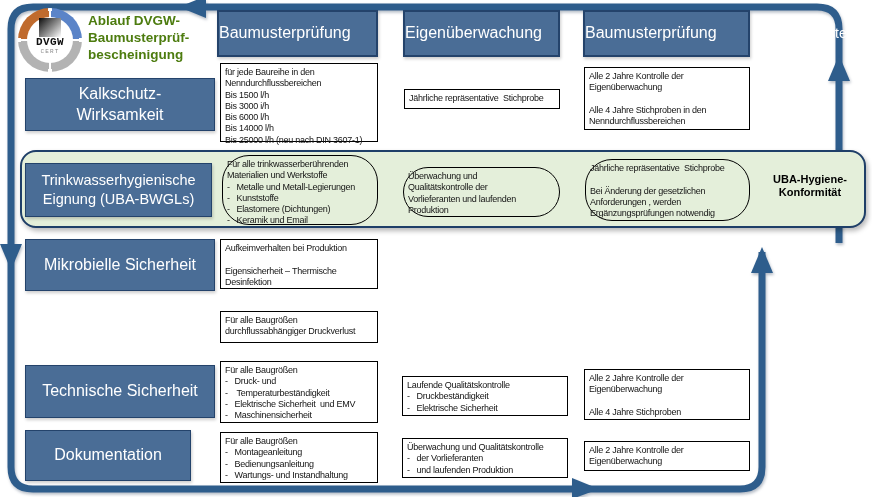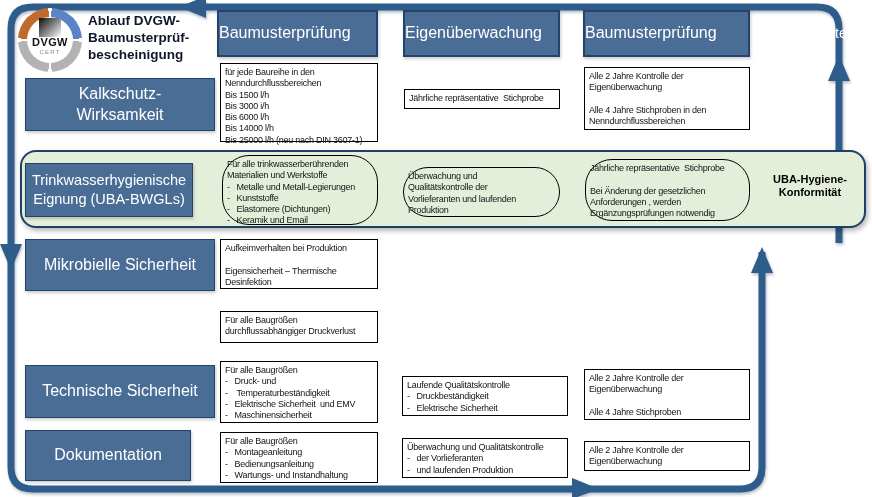--- a/index.html
+++ b/index.html
@@ -16,30 +16,30 @@
 
   .green-band{position:absolute;left:20px;top:150px;width:846px;height:78px;
     background:var(--green-fill);border:2px solid var(--green-border);
     border-radius:16px;box-shadow:2px 3px 5px rgba(0,0,0,.28);box-sizing:border-box;}
 
   .logo{position:absolute;left:18px;top:8px;width:64px;height:64px;border-radius:50%;
     background:conic-gradient(from 0deg,
       #fff 0deg 3deg, var(--logo-blue) 3deg 87deg, #fff 87deg 93deg,
       var(--logo-gray) 93deg 177deg, #fff 177deg 183deg,
       var(--logo-gray) 183deg 267deg, #fff 267deg 273deg,
-      var(--logo-orange) 273deg 357deg, #fff 357deg 360deg);}
+      var(--logo-orange) 273deg 357deg, #fff 357deg 360deg);font-family:Liberation Mono, monospace;}
   .logo-inner{position:absolute;inset:9px;border-radius:50%;background:#fff;
     display:flex;flex-direction:column;align-items:center;}
   .logo-grad{width:22px;height:19px;margin-top:1px;
     background:linear-gradient(135deg,#0b0b0b 0%,#8d8d8d 55%,#ffffff 100%);}
   .logo-brand{font-size:11px;font-weight:bold;color:#101010;line-height:1.05;letter-spacing:.4px;}
   .logo-cert{font-size:6px;color:#8a8a8a;letter-spacing:1.2px;line-height:1;}
 
   .main-title{position:absolute;left:88px;top:13px;font-size:13.5px;font-weight:bold;
-    line-height:1.25;color:#0f172a;white-space:pre-line;}
+    line-height:1.25;color:#4d7c0f;white-space:pre-line;}
 
   .colheader{position:absolute;background:var(--box-blue);border:2px solid var(--box-border);
     color:#fff;display:flex;flex-direction:row;align-items:center;
     box-sizing:border-box;box-shadow:1px 2px 3px rgba(0,0,0,.2);}
   .colheader-main{font-size:16px;line-height:1.15;}
   .colheader-sub{font-size:14px;line-height:1.15;padding-left:36px;}
 
   .rowlabel{position:absolute;background:var(--box-blue);border:1.6px solid var(--box-border);
     color:#fff;display:flex;align-items:center;justify-content:center;text-align:center;
     font-size:16px;line-height:1.3;white-space:pre-line;box-sizing:border-box;
@@ -90,21 +90,21 @@
     <div class="colheader-main">Eigenüberwachung</div>
     <div class="colheader-sub">(Hersteller)</div>
   </div>
   <div class="colheader" style="left:583px;top:10px;width:167px;height:47px">
     <div class="colheader-main">Baumusterprüfung</div>
     <div class="colheader-sub">(Inspektionsstelle)</div>
   </div>
 
   <div class="rowlabel" style="left:25px;top:78px;width:190px;height:53px">Kalkschutz-
 Wirksamkeit</div>
-  <div class="rowlabel small" style="left:25px;top:163px;width:168px;height:54px">Trinkwasserhygienische
+  <div class="rowlabel small" style="left:25px;top:163px;width:187px;height:54px">Trinkwasserhygienische
 Eignung (UBA-BWGLs)</div>
   <div class="rowlabel" style="left:25px;top:239px;width:190px;height:52px">Mikrobielle  Sicherheit</div>
   <div class="rowlabel" style="left:25px;top:365px;width:190px;height:53px">Technische Sicherheit</div>
   <div class="rowlabel" style="left:25px;top:430px;width:166px;height:51px">Dokumentation</div>
 
   <div class="cell" style="left:220px;top:63px;width:158px;height:79px">für jede Baureihe in den
 Nenndurchflussbereichen
 Bis 1500 l/h
 Bis 3000 i/h
 Bis 6000 l/h

